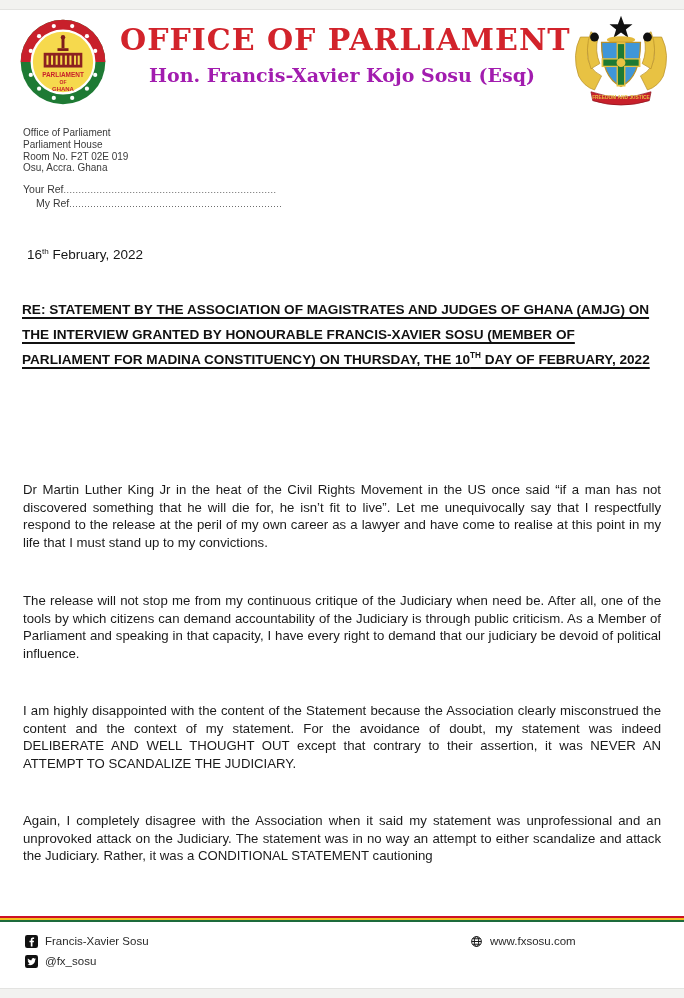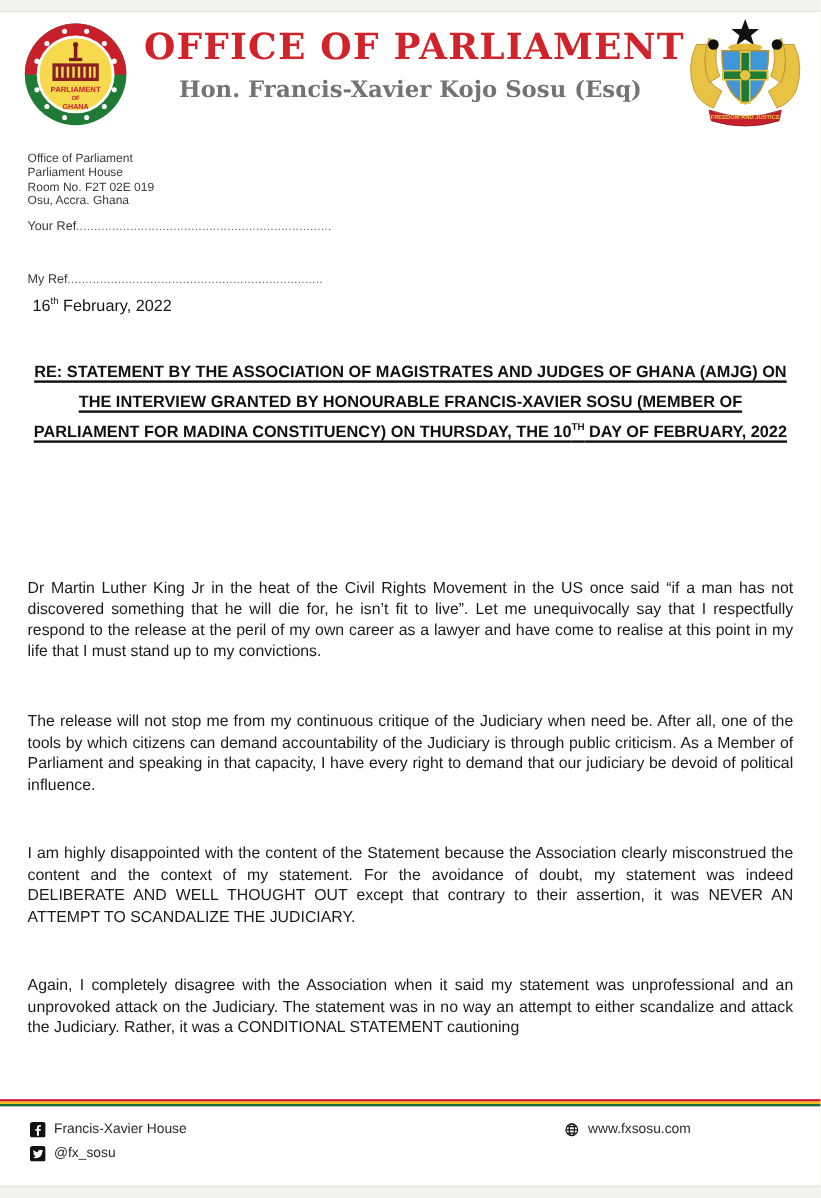--- a/index.html
+++ b/index.html
@@ -23,38 +23,38 @@
   .seal{position:absolute;left:16px;top:16px;width:94px;height:92px;}
   .coa{position:absolute;right:10px;top:8px;width:106px;height:104px;}
   .header-text{position:absolute;left:120px;right:120px;top:22px;text-align:center;}
   .office-title{
     font-family:"DejaVu Serif","Liberation Serif",serif;
     font-weight:bold;font-size:30px;letter-spacing:1px;
     color:#d2232b;margin:0 0 7px 0;white-space:nowrap;
   }
   .mp-name{
     font-family:"DejaVu Serif","Liberation Serif",serif;
-    font-weight:bold;font-size:19px;color:#737373;margin:0 0 4px 0;white-space:nowrap;
+    font-weight:bold;font-size:19px;color:#a21caf;margin:0 0 4px 0;white-space:nowrap;
   }
   .constituency{font-size:15px;color:#2e2e2e;margin:0;}
 
   
   .address{position:absolute;left:23px;top:127px;font-size:10px;line-height:11.8px;color:#3a3a3a;}
   .ref-line{position:absolute;left:23px;font-size:10.5px;color:#3a3a3a;white-space:nowrap;}
-  .ref-your{top:183px;} .ref-my{top:227px;}
+  .ref-your{top:183px;} .ref-my{top:197px;margin-left:13px;}
   .ref-dots{letter-spacing:.5px;font-size:9px;color:#555;}
 
   
   .date-line{position:absolute;left:27px;top:247px;font-size:13.5px;color:#151515;}
   sup{font-size:60%;vertical-align:super;line-height:0;}
 
   
   .subject{
     position:absolute;left:22px;right:22px;top:297px;
-    text-align:center;font-weight:bold;font-size:13.6px;line-height:25px;
+    font-weight:bold;font-size:13.6px;line-height:25px;
     color:#111;
     text-decoration:underline;
     text-decoration-thickness:1.8px;
     text-underline-offset:3px;
   }
 
   
   .para{
     position:absolute;left:23px;right:23px;
     font-size:13.2px;line-height:17.6px;color:#1b1b1b;
@@ -173,21 +173,21 @@
     <span style="background:#f2c01d"></span>
     <span style="background:#1d6b3c"></span>
   </div>
 
   <div class="footer-col footer-left">
     <div class="frow">
       <svg class="ficon" viewBox="0 0 24 24">
         <rect x="0" y="0" width="24" height="24" rx="4" fill="#111111"></rect>
         <path fill="#ffffff" d="M13.8 21v-7.5h2.5l.4-2.9h-2.9V8.7c0-.8.2-1.4 1.4-1.4h1.6V4.7c-.3 0-1.2-.1-2.3-.1-2.3 0-3.8 1.4-3.8 3.9v2.1H8.2v2.9h2.5V21h3.1z"></path>
       </svg>
-      <span>Francis-Xavier House</span>
+      <span>Francis-Xavier Sosu</span>
     </div>
     <div class="frow">
       <svg class="ficon" viewBox="0 0 24 24">
         <rect x="0" y="0" width="24" height="24" rx="4" fill="#111111"></rect>
         <path fill="#ffffff" d="M20.5 7.2c-.6.3-1.2.4-1.9.5.7-.4 1.2-1 1.4-1.8-.6.4-1.3.6-2.1.8-.6-.6-1.5-1-2.4-1-1.8 0-3.3 1.5-3.3 3.3 0 .3 0 .5.1.7-2.8-.1-5.2-1.4-6.9-3.4-.3.5-.4 1-.4 1.6 0 1.1.6 2.1 1.5 2.7-.5 0-1-.2-1.5-.4v.1c0 1.6 1.1 2.9 2.6 3.2-.3.1-.6.1-.9.1-.2 0-.4 0-.6-.1.4 1.3 1.6 2.3 3.1 2.3-1.1.9-2.5 1.4-4.1 1.4h-.8c1.5.9 3.2 1.5 5 1.5 6.1 0 9.4-5 9.4-9.4v-.4c.7-.5 1.3-1.1 1.8-1.7z"></path>
       </svg>
       <span>@fx_sosu</span>
     </div>
   </div>
 

